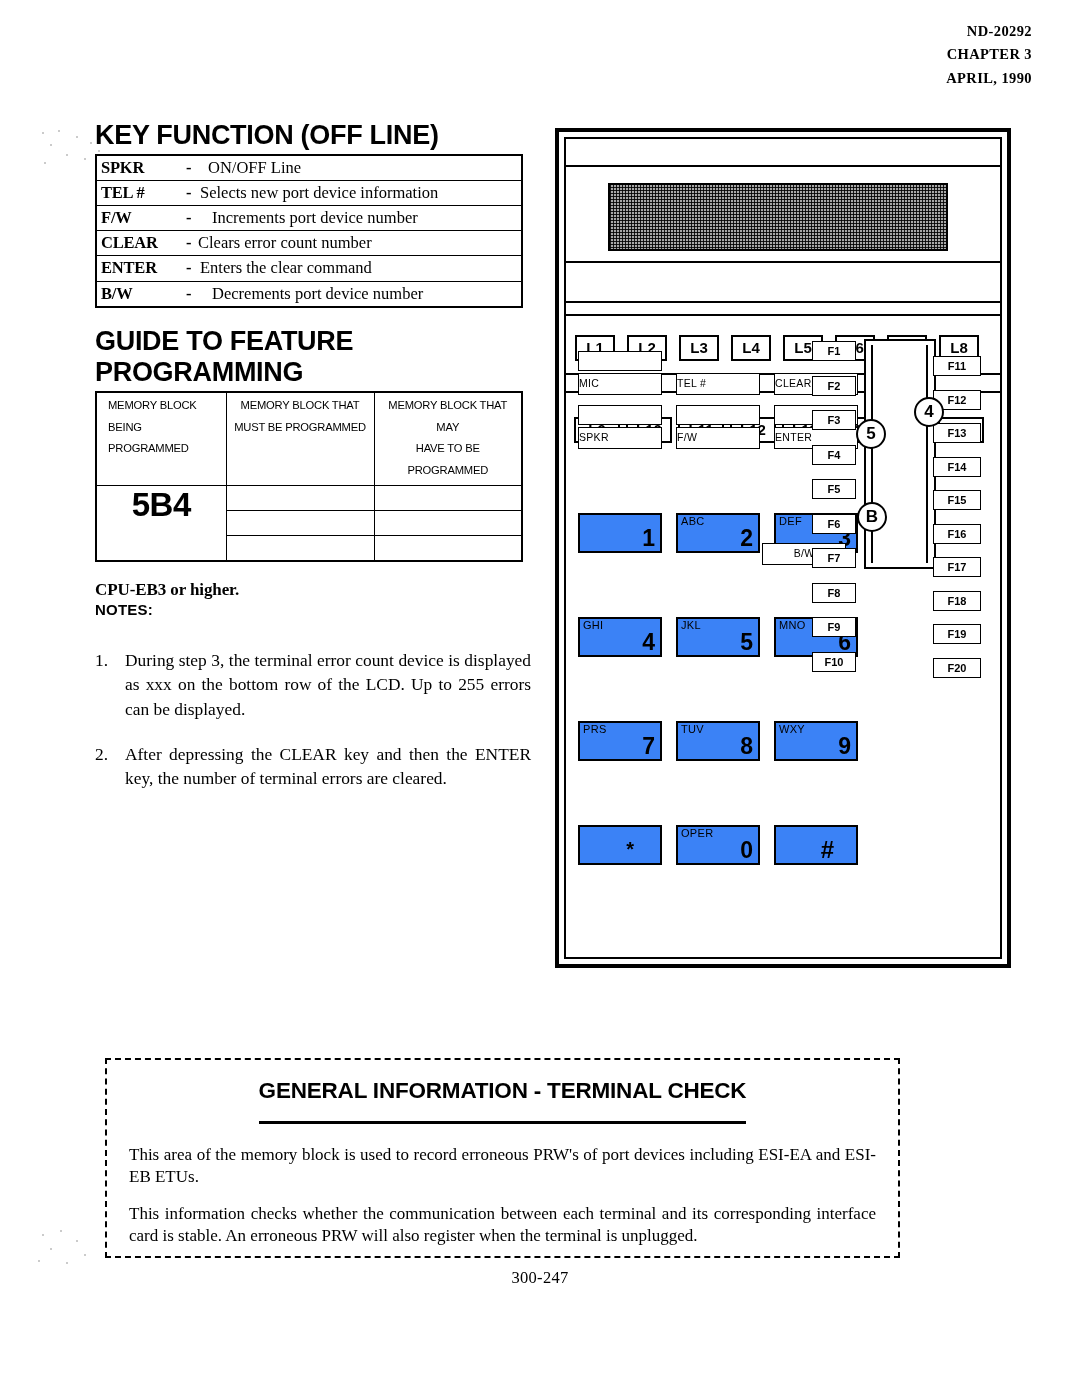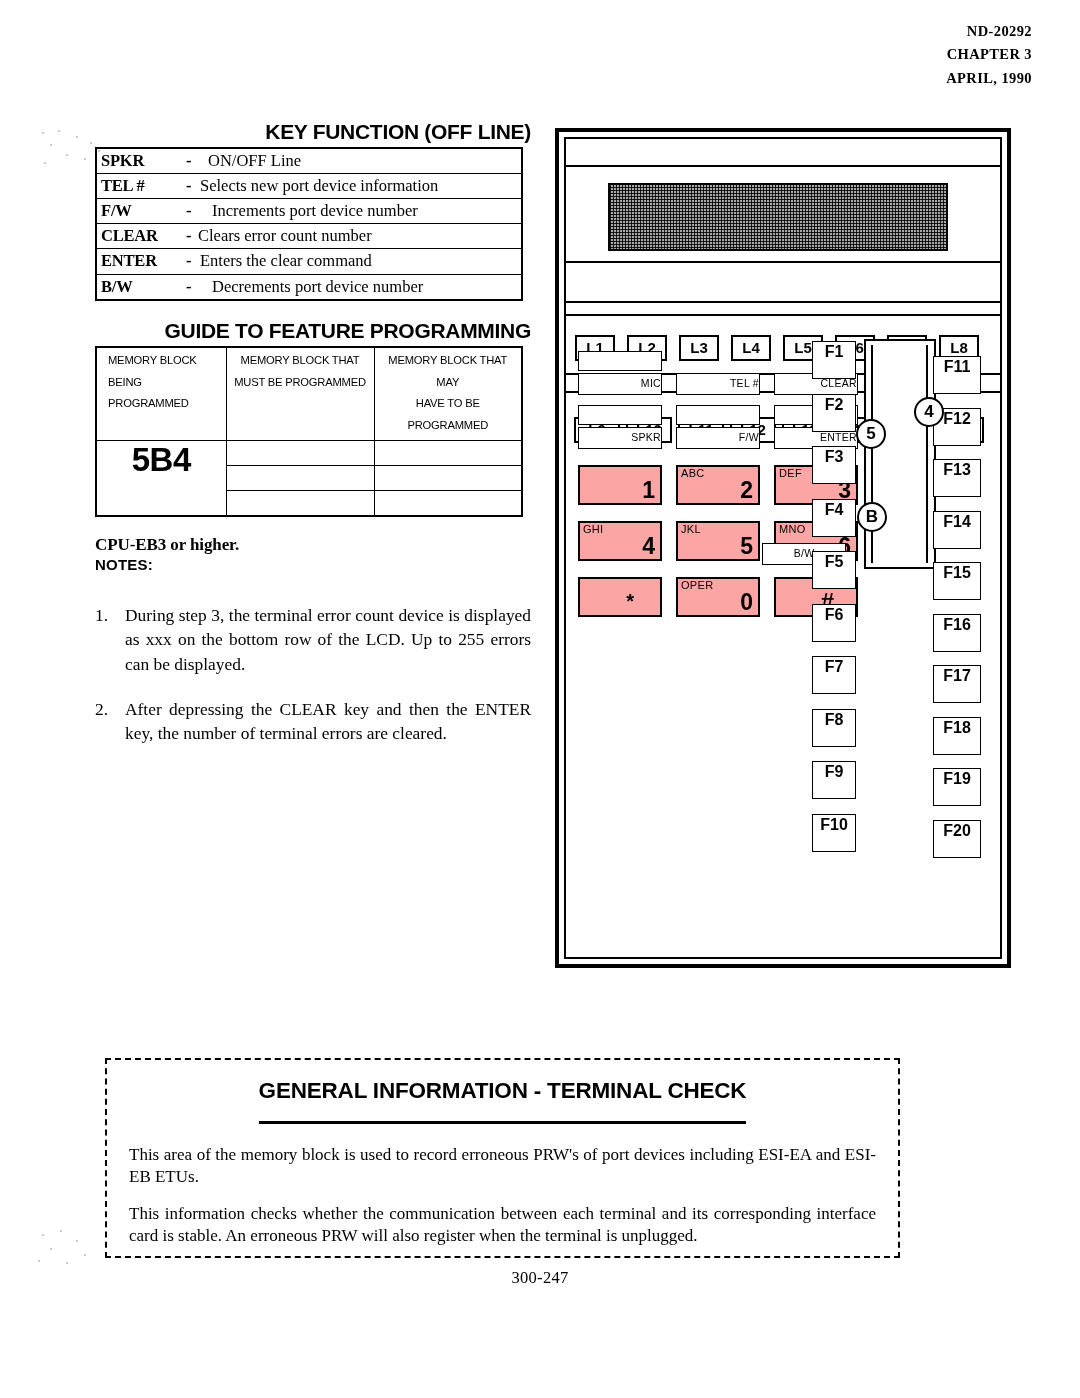--- a/index.html
+++ b/index.html
@@ -29,24 +29,24 @@
   }
 
   
   .left-col {
     position: absolute;
     left: 95px; top: 120px;
     width: 436px;
   }
 
   .section-title {
-    text-align: right;
-    font-family: "Liberation Sans", sans-serif;
-    font-weight: bold;
-    font-size: 21px;
+    text-align: left;
+    font-family: "Liberation Sans", sans-serif;
+    font-weight: bold;
+    font-size: 27px;
     letter-spacing: -0.3px;
     margin-bottom: 3px;
   }
 
   
   .keyfn-table {
     width: 428px;
     border-collapse: collapse;
     border: 2px solid #000;
     table-layout: fixed;
@@ -193,29 +193,30 @@
   }
   .capbox.blank { border: 1.8px solid #000; }
 
   .funckey {
     height: 22px;
     border: 1.8px solid #000;
     background: #fff;
     font-family: "Liberation Sans", sans-serif;
     font-size: 10.5px;
     letter-spacing: 0.3px;
-    text-align: right;
+    text-align: left;
     line-height: 19px;
   }
 
   .numkey {
     height: 40px;
     border: 2px solid #000;
-    background: #fca5a5;
+    background: #3b82f6;
     position: relative;
+    margin-top: 48px;
   }
   .numkey .letters {
     position: absolute;
     left: 3px; top: 0px;
     font-family: "Liberation Sans", sans-serif;
     font-size: 11px;
     letter-spacing: 0.3px;
   }
   .numkey .digit {
     position: absolute;
@@ -238,26 +239,26 @@
     letter-spacing: 0.3px;
     text-align: center;
     line-height: 19px;
   }
 
   
   .fcol { position: absolute; }
   .fcol-left { left: 246px; top: 202px; }
   .fcol-right { left: 367px; top: 217px; }
   .fkey {
-    width: 44px; height: 38px;
+    width: 44px; height: 20px;
     border: 1.8px solid #000;
     background: #fff;
     font-family: "Liberation Sans", sans-serif;
     font-weight: bold;
-    font-size: 16px;
+    font-size: 11px;
     text-align: center;
     line-height: 19px;
     margin-bottom: 14.5px;
   }
   .fcol-right .fkey { width: 48px; margin-bottom: 13.5px; }
 
   
   .rail {
     position: absolute;
     left: 298px; top: 200px;
@@ -555,20 +556,40 @@
             </div>
           </div>
           <div class="kp-cell">
             <div class="numkey">
               <span class="letters">MNO</span>
               <span class="digit">6</span>
             </div>
           </div>
         </div>
 
+        <div class="kp-row" style="margin-bottom:16px">
+          <div class="kp-cell">
+            <div class="numkey">
+              <span class="letters">PRS</span>
+              <span class="digit">7</span>
+            </div>
+          </div>
+          <div class="kp-cell">
+            <div class="numkey">
+              <span class="letters">TUV</span>
+              <span class="digit">8</span>
+            </div>
+          </div>
+          <div class="kp-cell">
+            <div class="numkey">
+              <span class="letters">WXY</span>
+              <span class="digit">9</span>
+            </div>
+          </div>
+        </div>
 
         <div class="kp-row">
           <div class="kp-cell">
             <div class="numkey">
               <span class="letters"></span>
               <span class="digit star">*</span>
             </div>
           </div>
           <div class="kp-cell">
             <div class="numkey">

